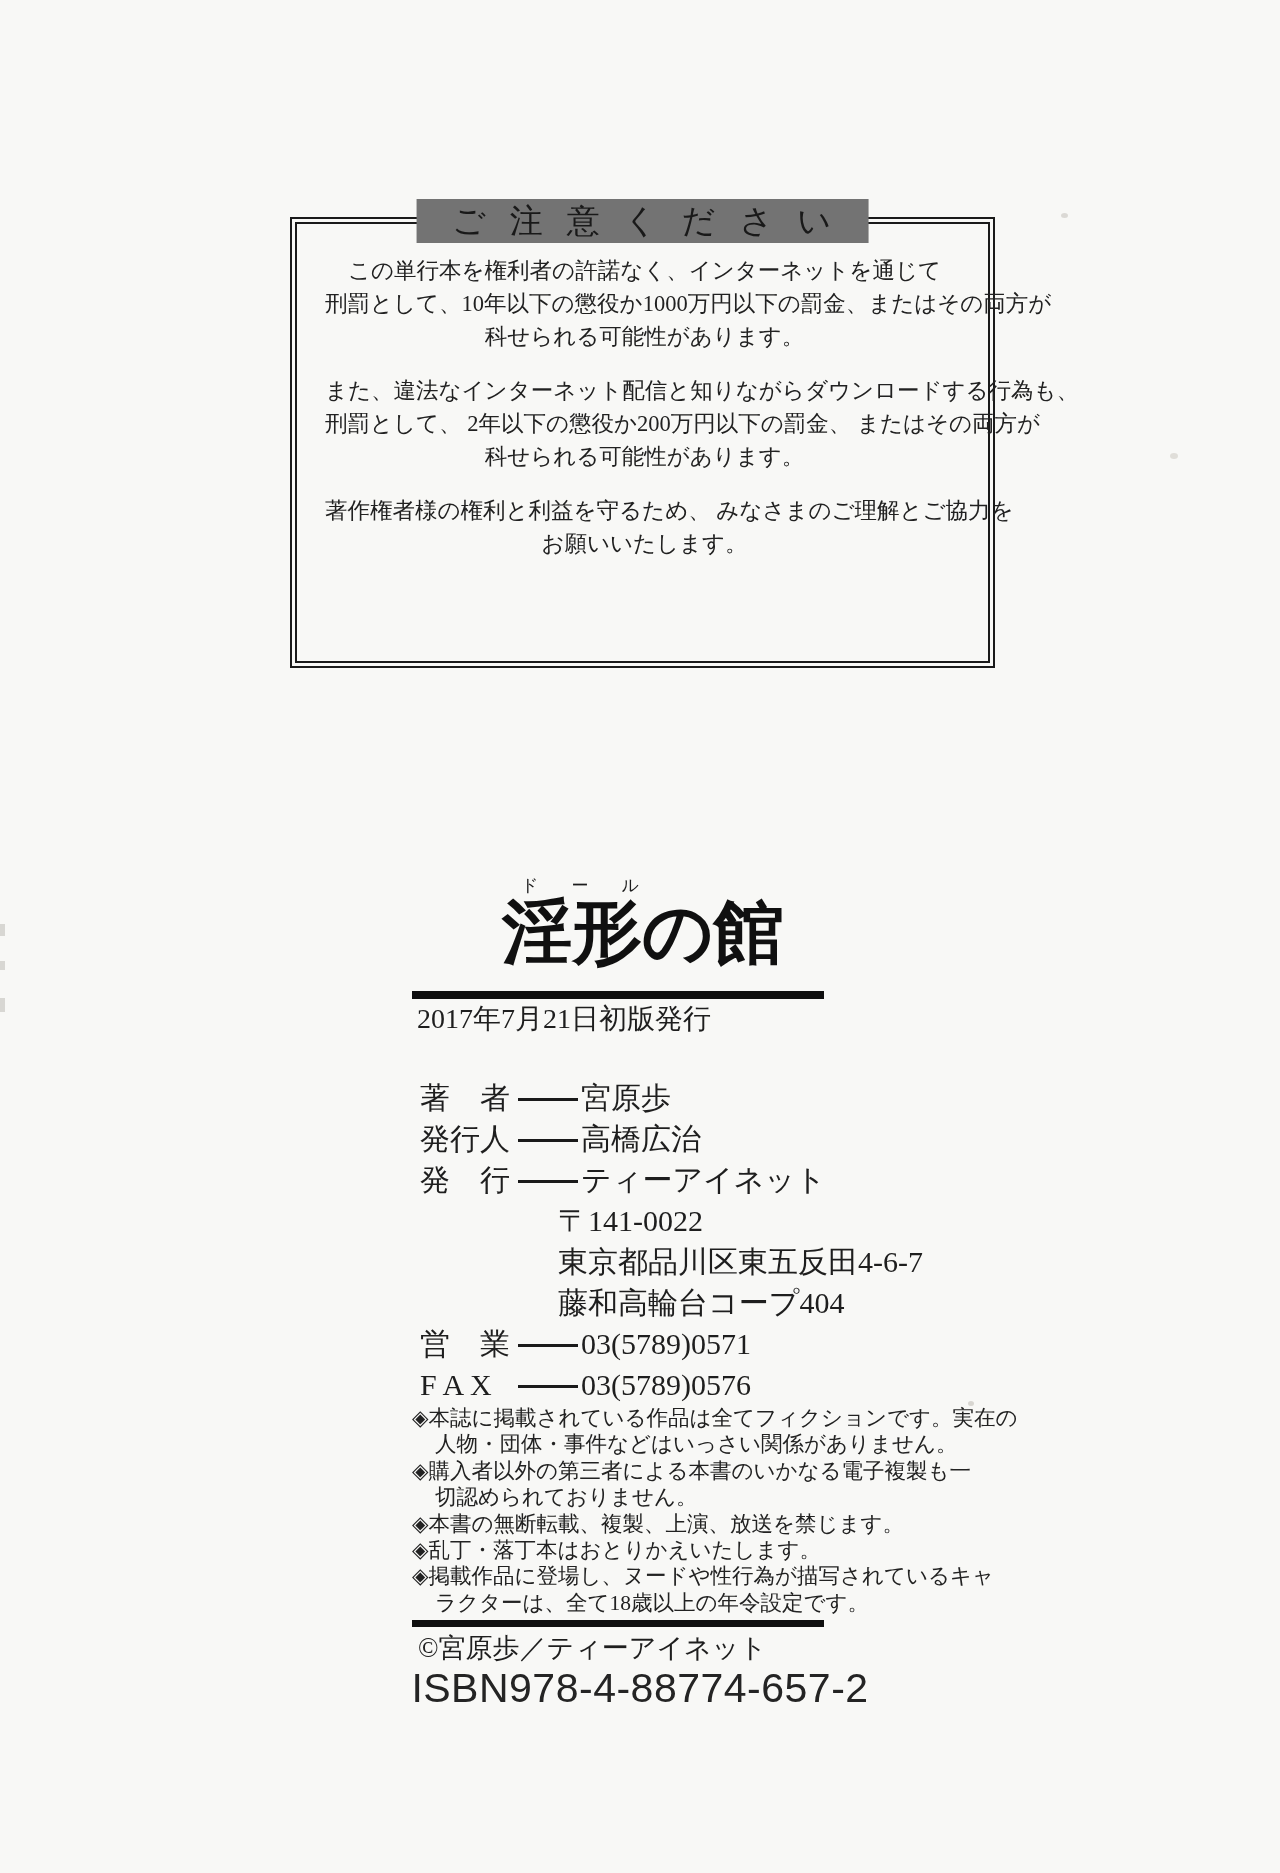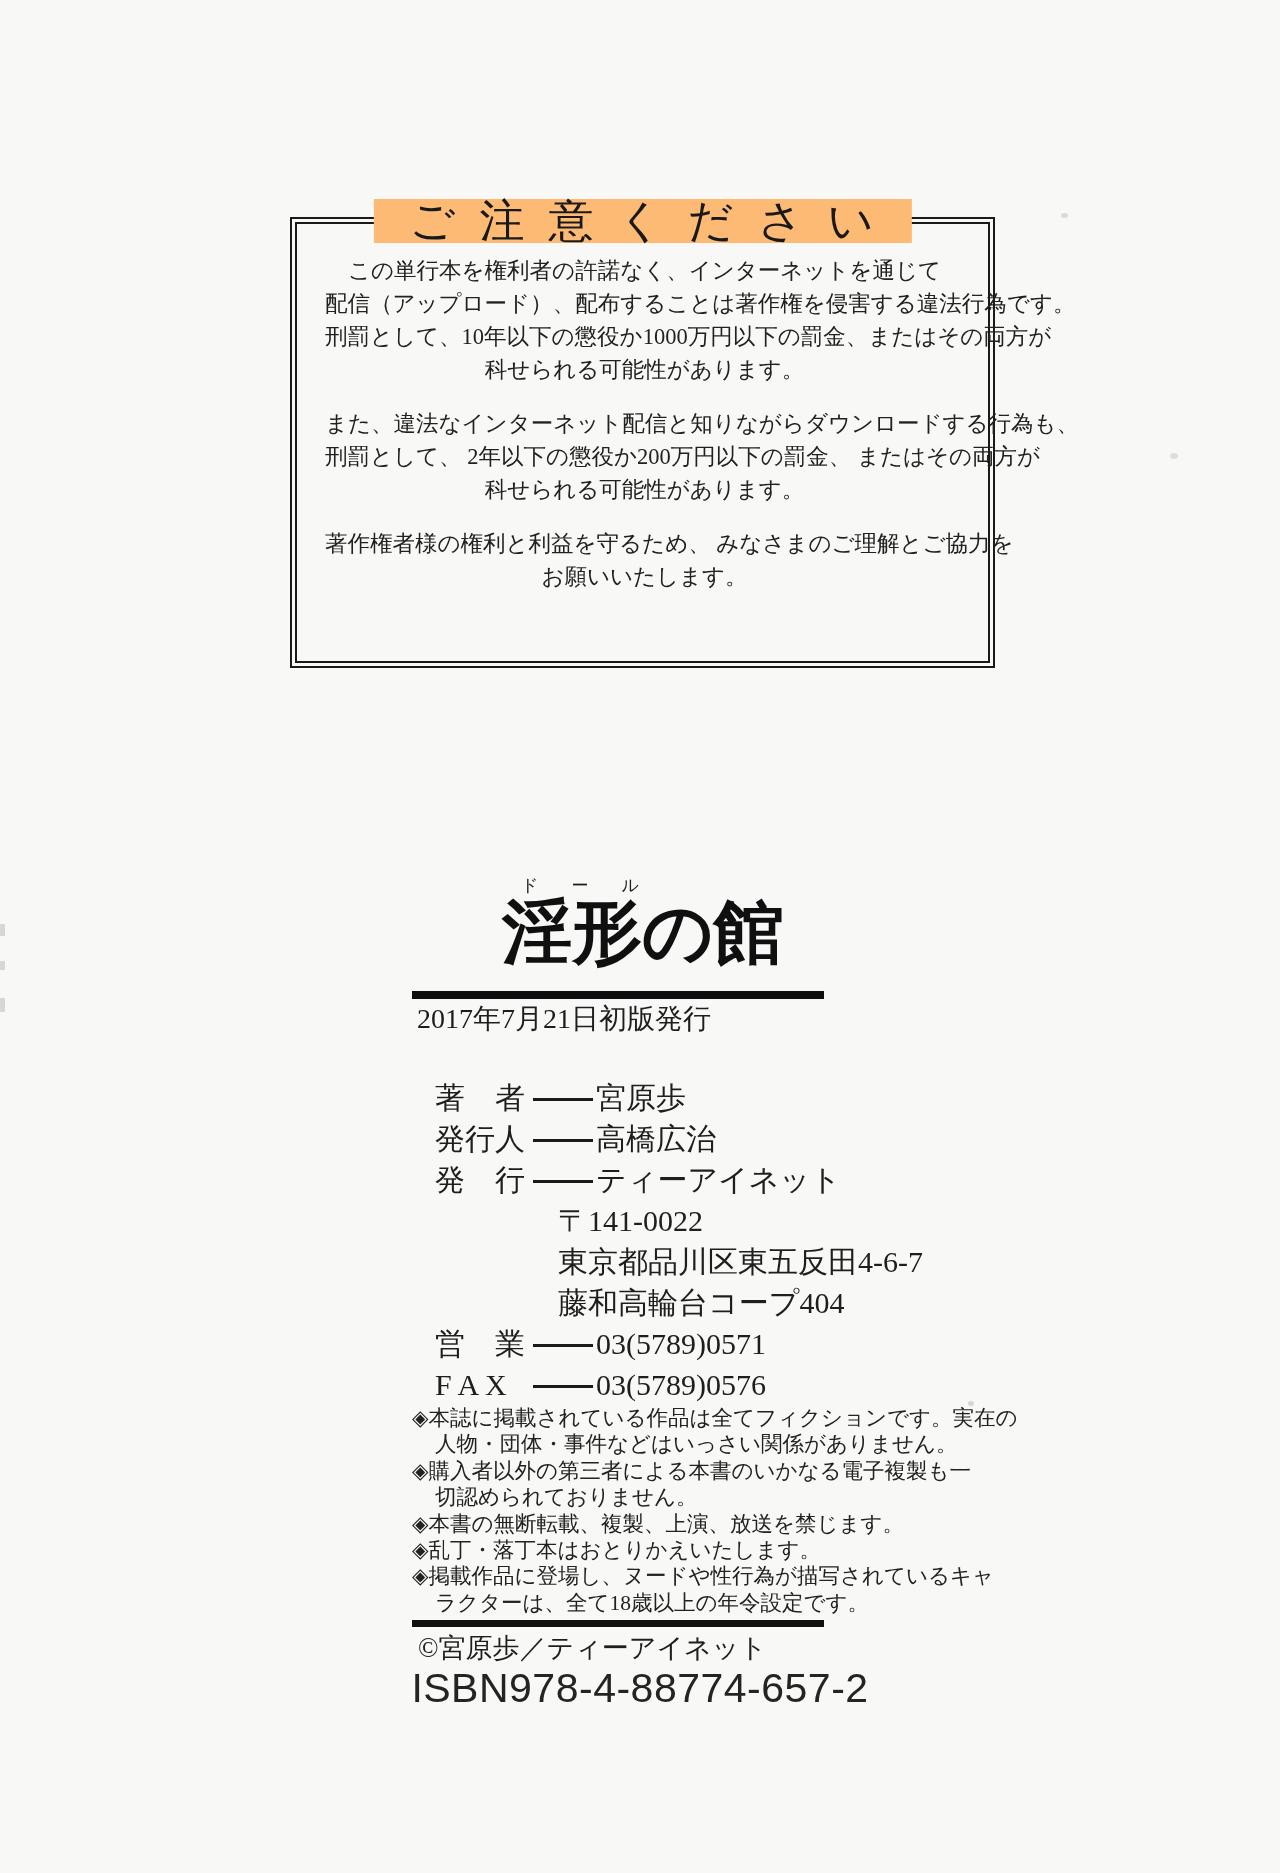--- a/index.html
+++ b/index.html
@@ -10,22 +10,22 @@
   }
 
   
   .notice-box {
     position:absolute; left:290px; top:217px; width:705px; height:451px;
     border:7px double #1a1a1a; box-sizing:border-box;
     padding:30px 24px 0 28px;
   }
   .notice-title {
     position:absolute; top:-25px; left:50%; transform:translateX(-50%);
-    background:#fdba74; white-space:nowrap;
-    font-size:45px; line-height:44px; letter-spacing:24px;
+    background:#737373; white-space:nowrap;
+    font-size:33px; line-height:44px; letter-spacing:24px;
     padding:0 14px 0 36px; color:#191919;
   }
   .npara { margin:0; }
   .npara + .npara { margin-top:21px; }
   .nline { white-space:nowrap; font-size:22.5px; line-height:33px; color:#212121;text-align:center; }
 
   
   .furigana {
     position:absolute; left:521px; top:874px;
     font-size:17px; letter-spacing:33px; white-space:nowrap; color:#1c1c1c;
@@ -37,21 +37,21 @@
 
   
   .rule { position:absolute; left:412px; width:412px; background:#0f0f0f; }
   .rule-top { top:991px; height:8px; }
   .rule-bottom { top:1620px; height:7px; }
 
   .date-line { position:absolute; left:417px; top:1003px; font-size:28px; line-height:32px; white-space:nowrap; }
 
   
   .colophon { position:absolute; left:420px; top:1077px; font-size:30px; }
-  .crow { height:41px; line-height:41px; white-space:nowrap;margin-left:15px; }
+  .crow { height:41px; line-height:41px; white-space:nowrap; }
   .rlabel { display:inline-block; width:96px; }
   .dash {
     display:inline-block; width:60px; height:0;
     border-top:3px solid #1a1a1a; vertical-align:middle;
     margin:0 3px 0 2px; position:relative; top:-2px;
   }
   .crow.indent { margin-left:138px; }
 
   
   .disclaimers { position:absolute; left:412px; top:1405px; font-size:21.5px; }
@@ -71,21 +71,20 @@
   .edge-mark { position:absolute; left:0; width:5px; background:#bdbbb6; opacity:.55; }
 </style>
 </head>
 <body>
 
 <section class="notice-box">
   <div class="notice-title">ご注意ください</div>
 
   <div class="npara">
     <div class="nline">この単行本を権利者の許諾なく、インターネットを通じて</div>
-    <div class="nline">配信（アップロード）、配布することは著作権を侵害する違法行為です。</div>
     <div class="nline">刑罰として、10年以下の懲役か1000万円以下の罰金、またはその両方が</div>
     <div class="nline">科せられる可能性があります。</div>
   </div>
 
   <div class="npara">
     <div class="nline">また、違法なインターネット配信と知りながらダウンロードする行為も、</div>
     <div class="nline">刑罰として、 2年以下の懲役か200万円以下の罰金、 またはその両方が</div>
     <div class="nline">科せられる可能性があります。</div>
   </div>
 

